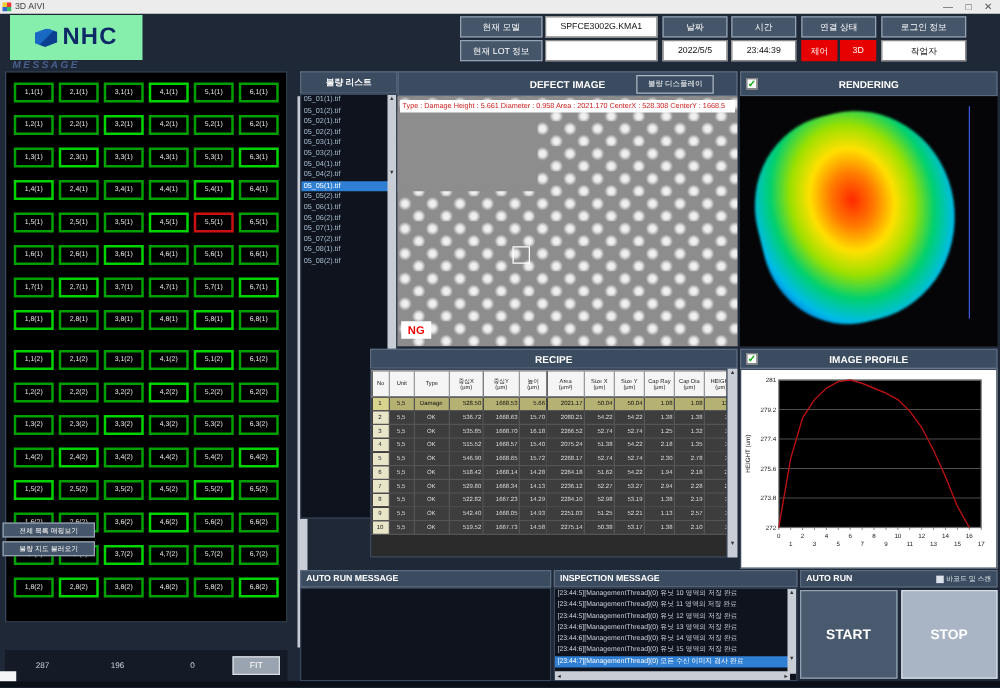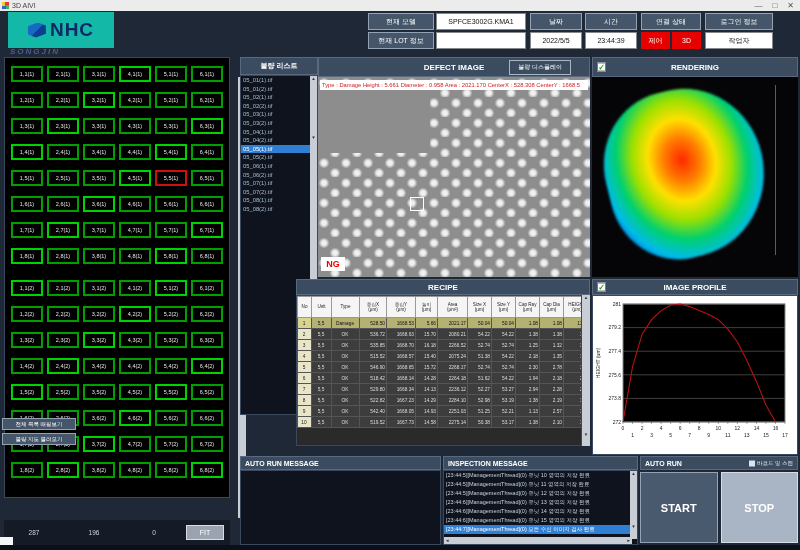--- a/index.html
+++ b/index.html
@@ -8,21 +8,21 @@
   #app { position:relative; width:800px; height:550px; background:#1e2836; }
 
   
   .titlebar { position:absolute; left:0; top:0; width:800px; height:11px; background:#ececec;
     display:flex; align-items:center; font-size:7px; color:#444; }
   .appicon { width:7px; height:7px; margin:0 3px 0 2px;
     background:conic-gradient(#e33 0 25%, #3b6 25% 50%, #36c 50% 75%, #ec3 75%); }
   .win-controls { margin-left:auto; display:flex; gap:10px; padding-right:6px; color:#555; font-size:8px; }
 
   
-  .logo-card { position:absolute; left:8px; top:12px; width:106px; height:36px; background:#14b8a6;
+  .logo-card { position:absolute; left:8px; top:12px; width:106px; height:36px; background:#86efac;
     display:flex; align-items:center; justify-content:center; gap:4px; }
   .logo-glyph { width:18px; height:15px;
     background:linear-gradient(135deg,#1769c4 0 48%, #0b3f8f 52% 100%);
     clip-path:polygon(0 25%,55% 0,100% 20%,100% 75%,45% 100%,0 80%); }
   .logo-text { font-size:19px; font-weight:bold; color:#0d2a66; letter-spacing:1px; }
   .logo-sub { position:absolute; left:10px; top:47px; font-size:8px; font-weight:bold; font-style:italic;
     color:#4a618f; letter-spacing:2px; }
   .nav { position:absolute; left:118px; top:13px; display:flex; gap:7px; }
   .nav button { width:56px; height:37px; background:#46566a; border:1px solid #93a3b3; outline:1px solid #222;
     color:#fff; font-weight:bold; font-size:9px; font-family:inherit; }
@@ -157,21 +157,21 @@
       <span>—</span>
       <span>□</span>
       <span>✕</span>
     </span>
   </div>
 
   <div class="logo-card">
     <span class="logo-glyph"></span>
     <span class="logo-text">NHC</span>
   </div>
-  <div class="logo-sub">SONGJIN</div>
+  <div class="logo-sub">MESSAGE</div>
 
 
   <div class="hdr-pairs">
     <div class="pair-col" style="width:66px;">
       <div class="hdr-label">현재 모델</div>
       <div class="hdr-label">현재 LOT 정보</div>
     </div>
     <div class="pair-col" style="width:90px; margin-left:2px;">
       <div class="hdr-value">SPFCE3002G.KMA1</div>
       <div class="hdr-value"></div>

